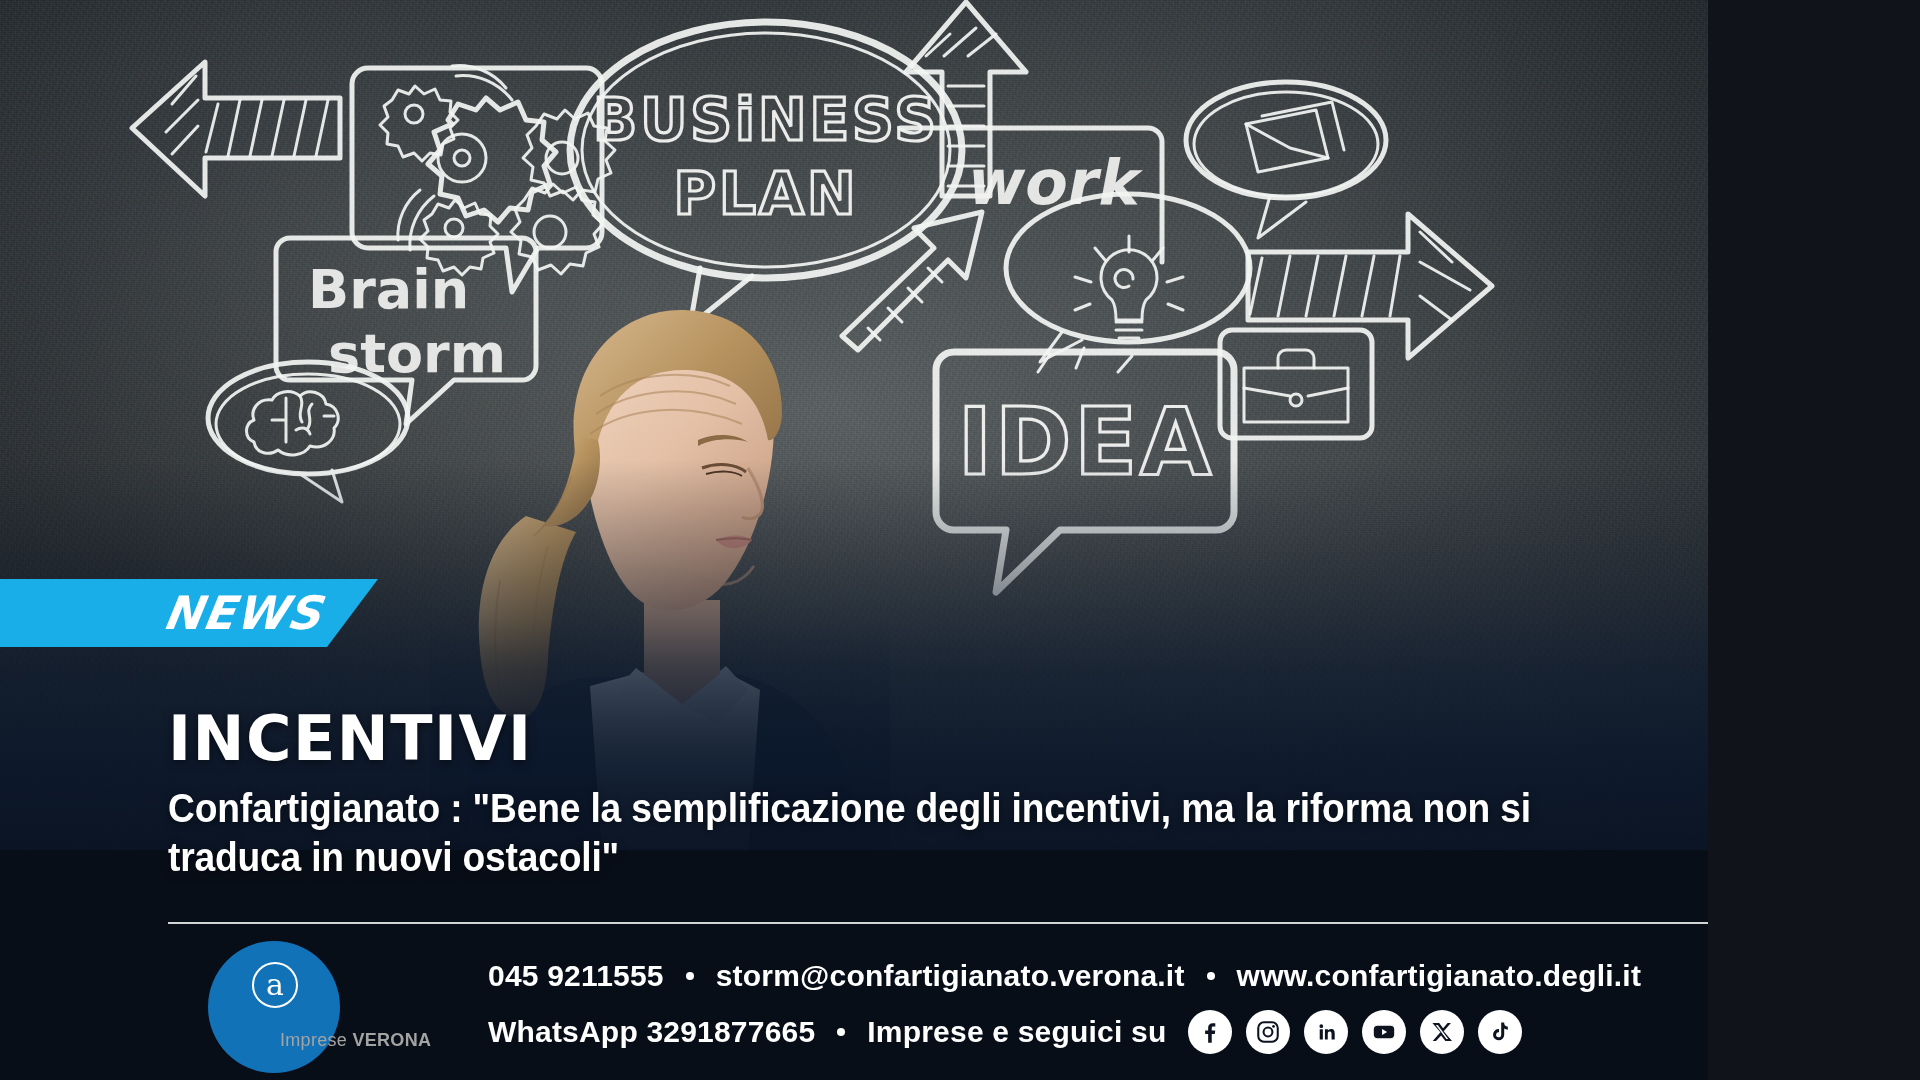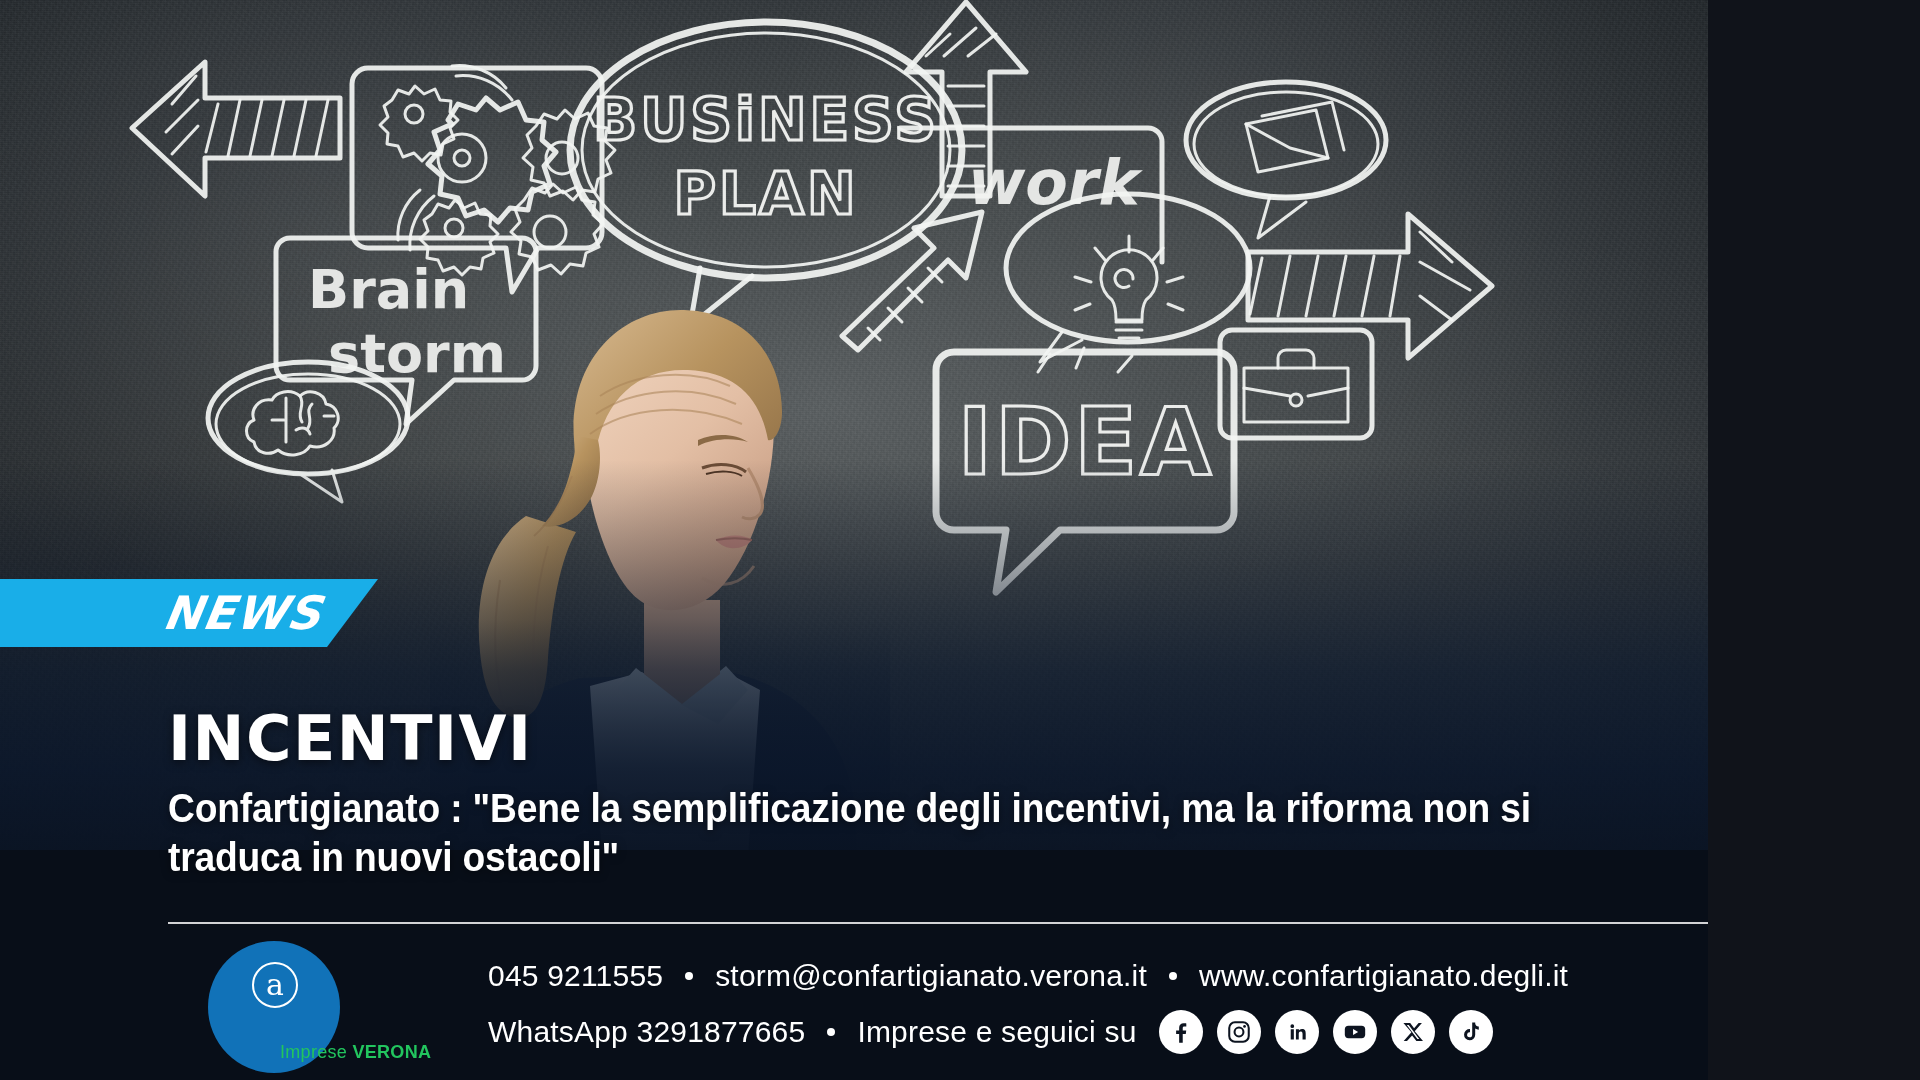--- a/index.html
+++ b/index.html
@@ -164,32 +164,33 @@
   #logo .wordmark {
     position:absolute; left:0; top:62px;
     color:#ffffff;
     font-family:"DejaVu Serif", serif;
     font-style:italic; font-weight:bold;
     font-size:41px; letter-spacing:-1px;
     white-space:nowrap;
     text-shadow:1px 1px 0 rgba(0,0,0,.25);
   }
   #logo .sub {
-    position:absolute; left:120px; top:104px;
-    color:#22c55e;
+    position:absolute; left:120px; top:92px;
+    color:#a3a3a3;
     font-family:"Liberation Sans", sans-serif;
     font-size:18px; letter-spacing:.3px;
     white-space:nowrap;
   }
   #logo .sub b { font-weight:bold; }
 
   
   #contact {
     position:absolute; left:488px; top:948px;
     color:#ffffff;
+    font-weight:bold;
   }
   .contact-row {
     display:flex; align-items:center;
     height:56px;
     font-family:"Liberation Sans", sans-serif;
     font-size:30px;
     letter-spacing:.2px;
     white-space:nowrap;
   }
   .contact-row .sep {

